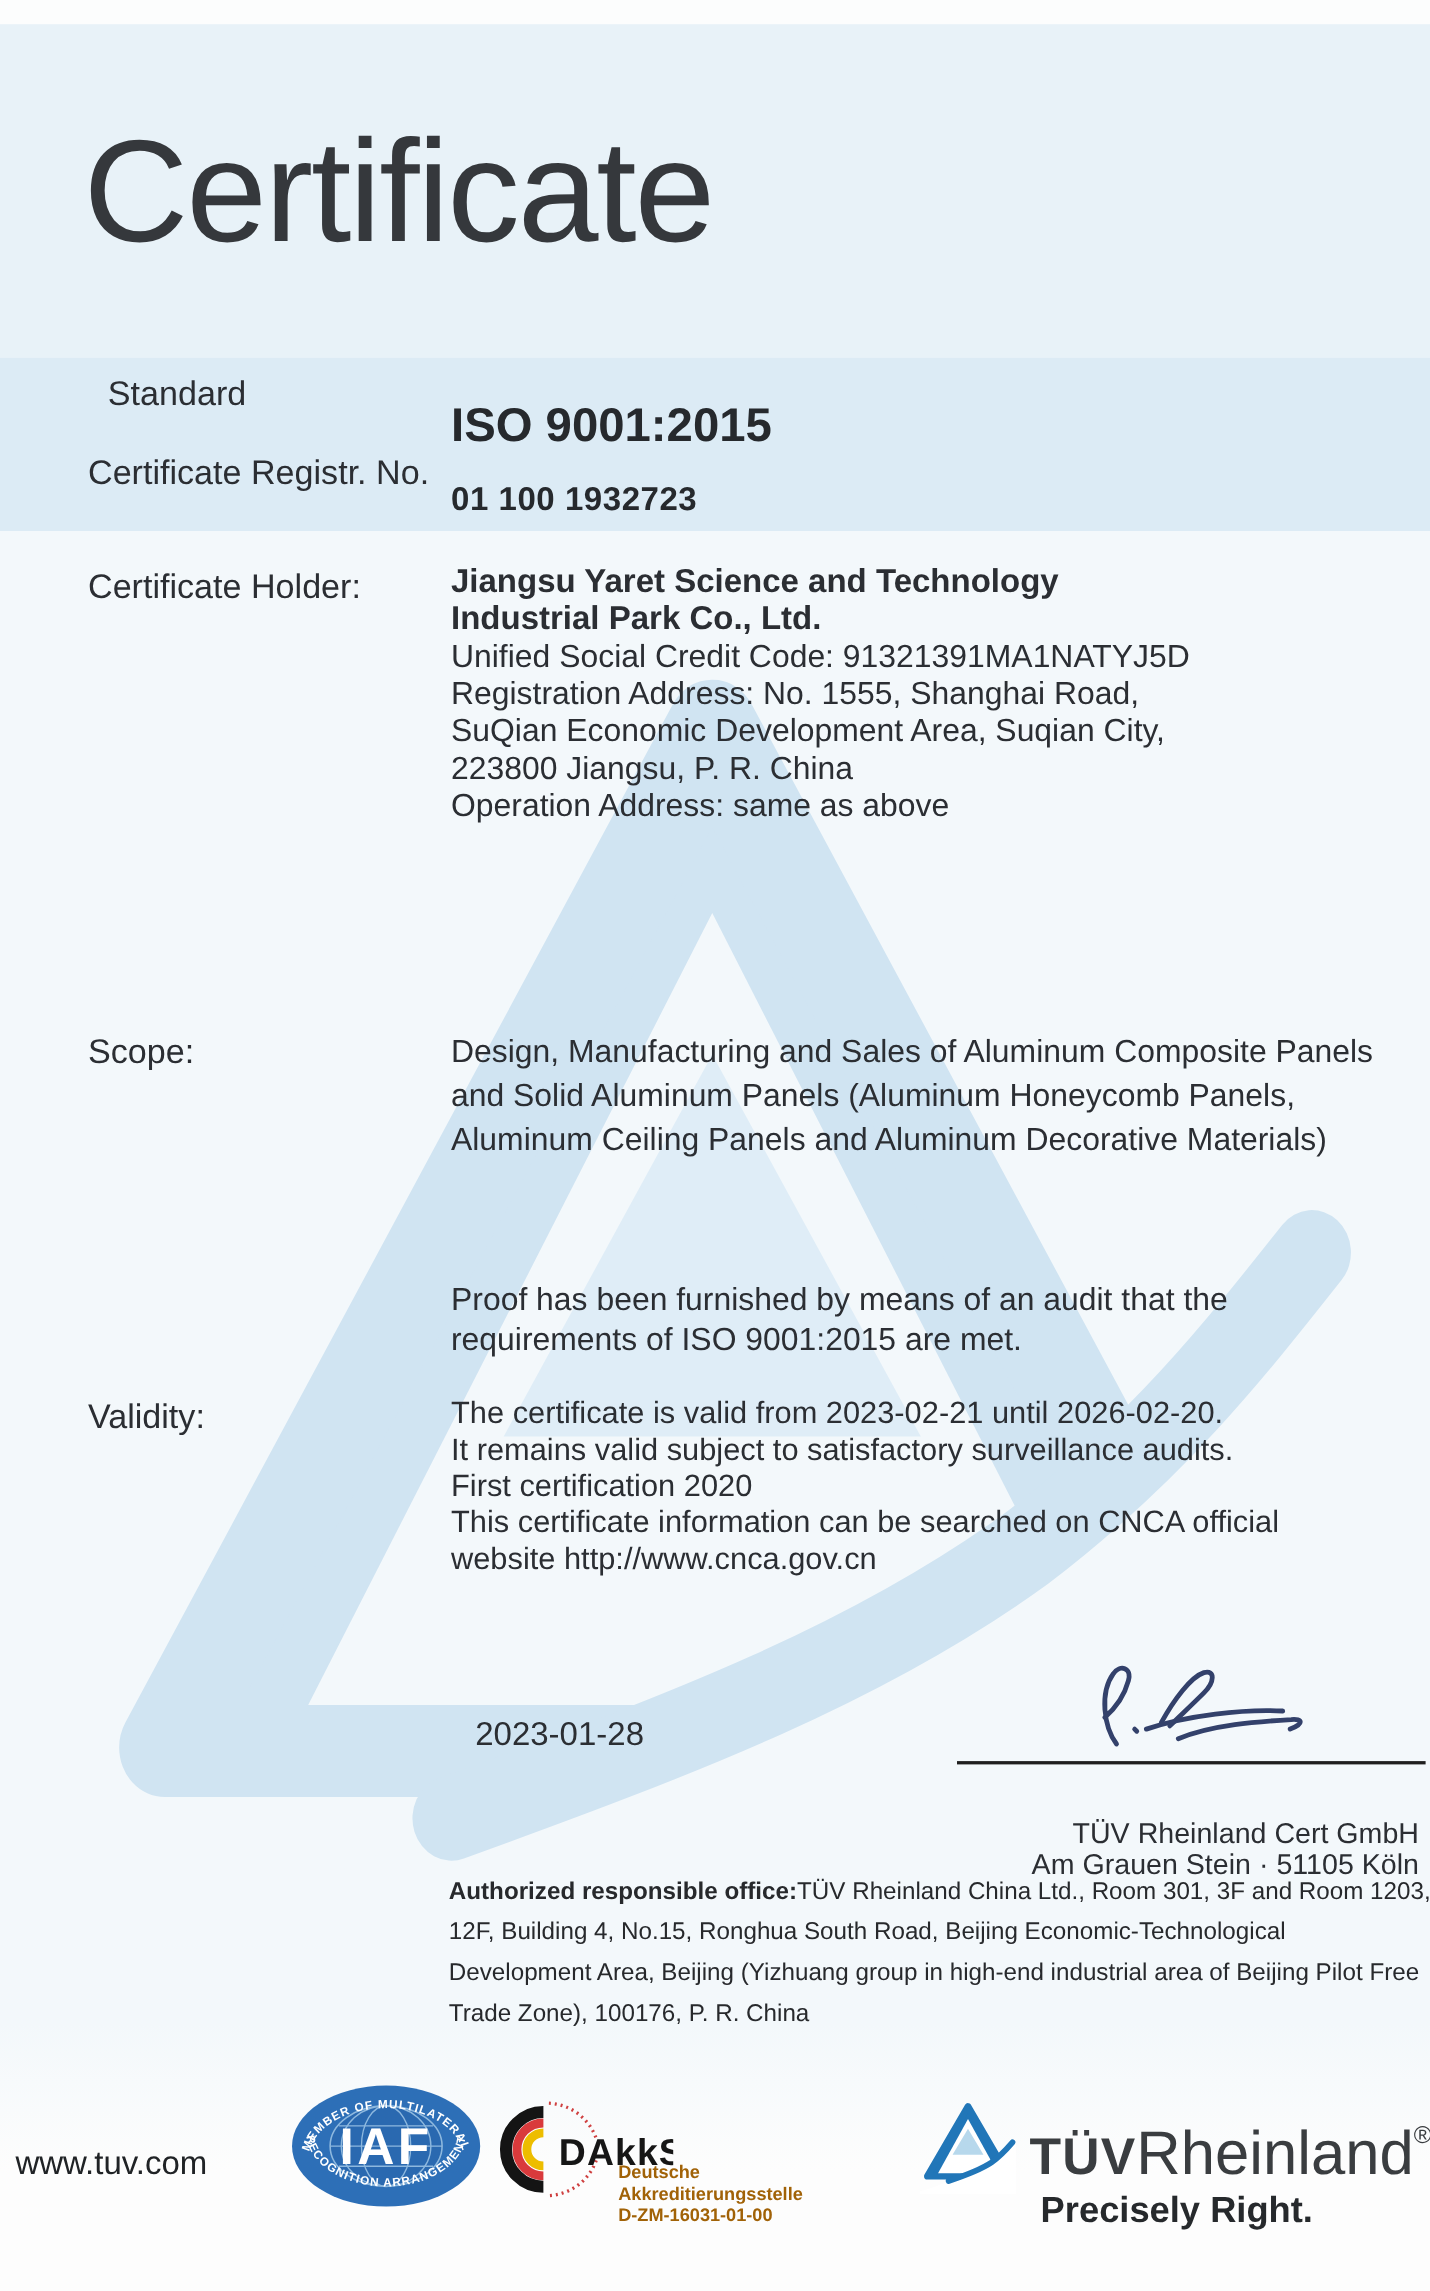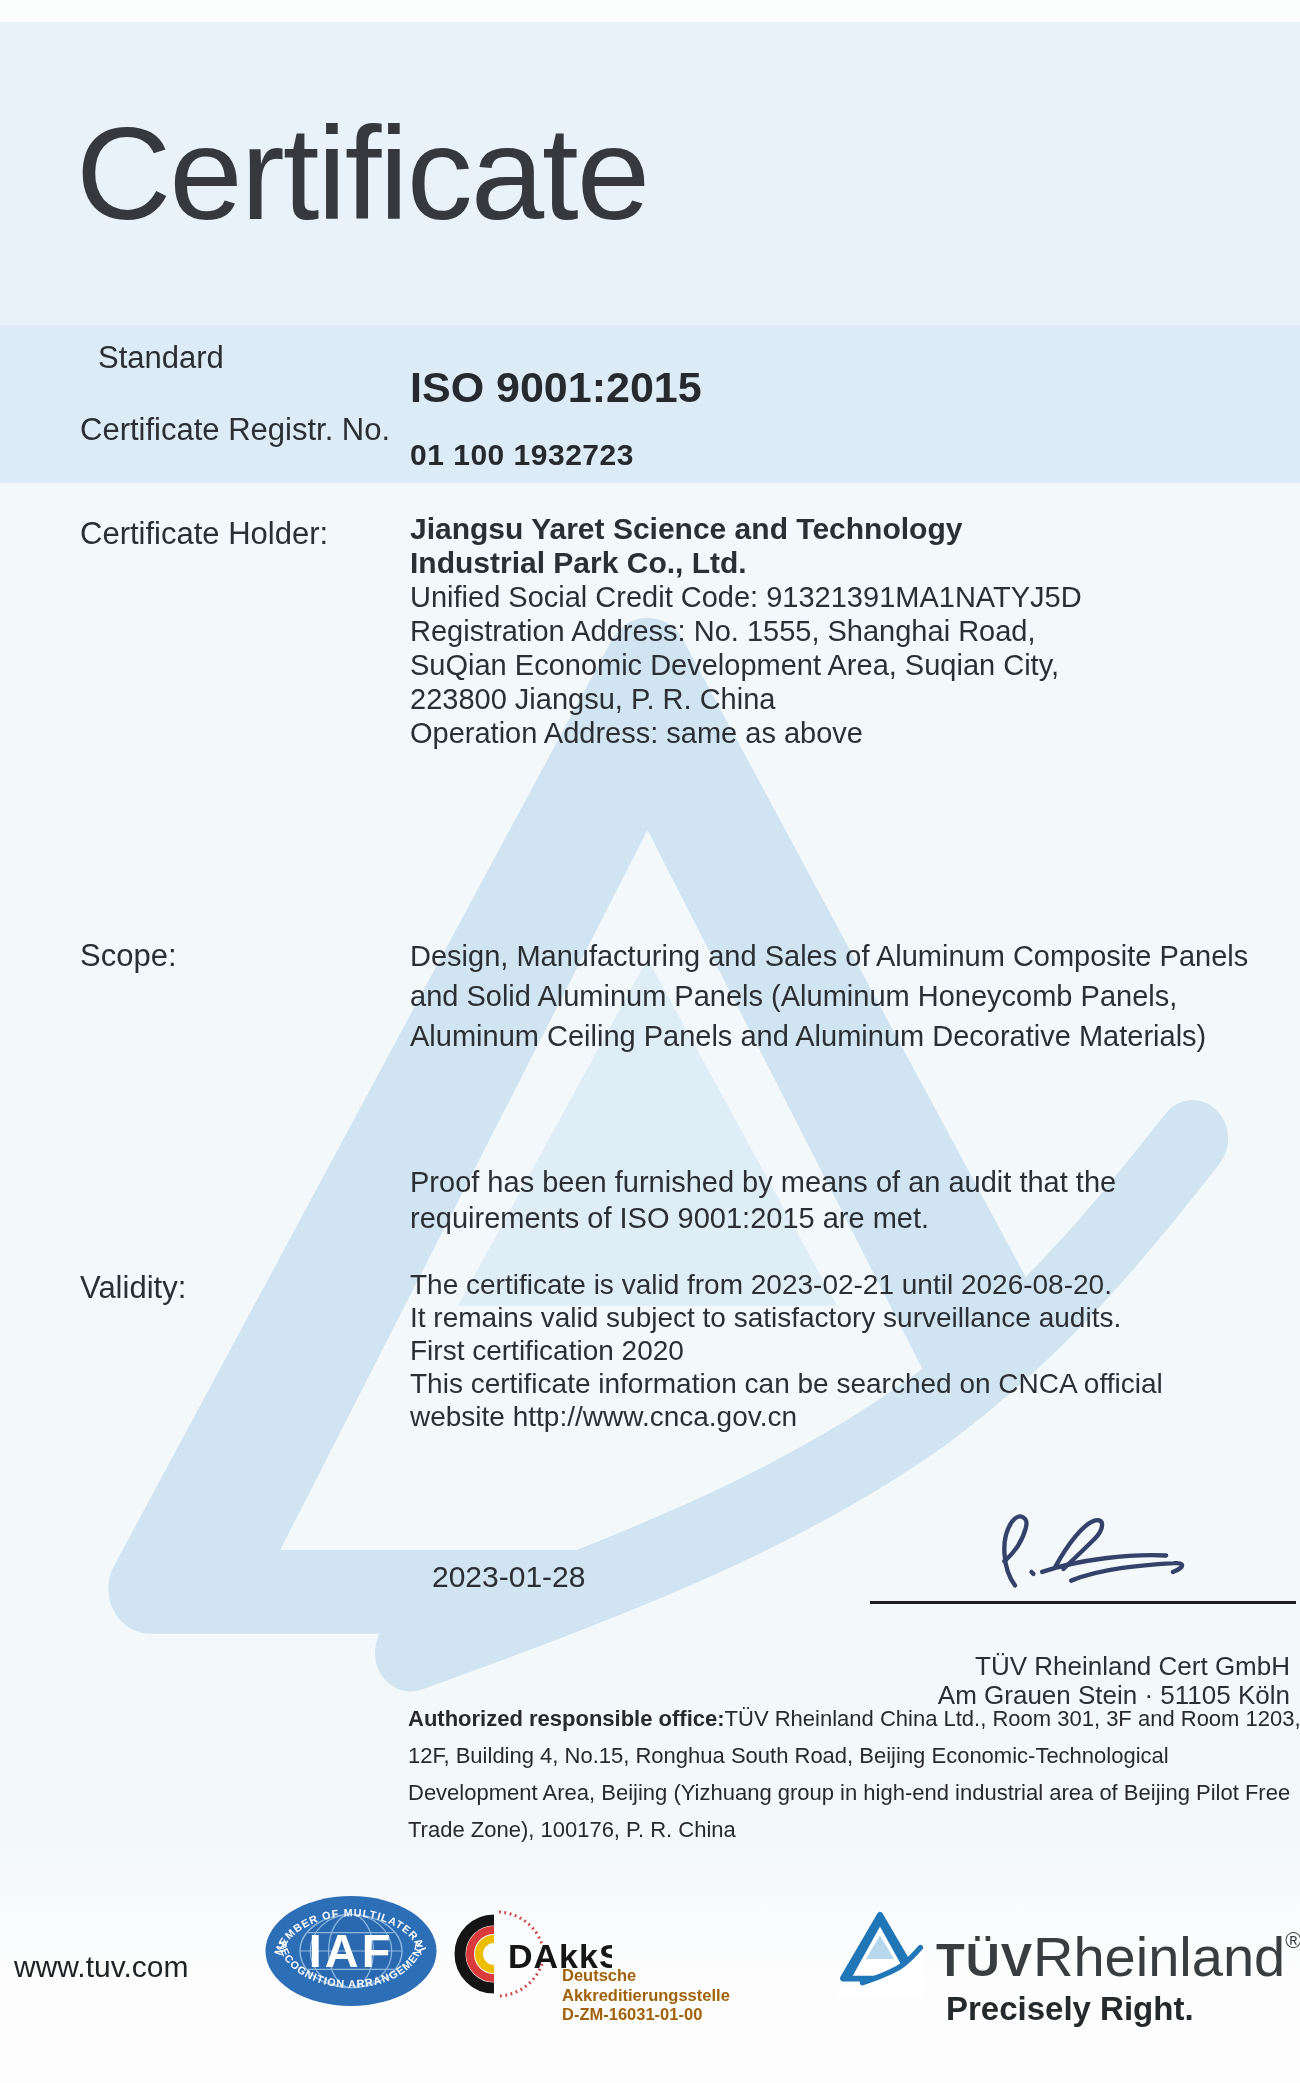--- a/index.html
+++ b/index.html
@@ -91,21 +91,21 @@
     <div>Aluminum Ceiling Panels and Aluminum Decorative Materials)</div>
   </div>
 
   <div class="abs body-block" style="left:410px;top:1164px;line-height:36px;">
     <div>Proof has been furnished by means of an audit that the</div>
     <div>requirements of ISO 9001:2015 are met.</div>
   </div>
 
   <div class="abs label" style="left:80px;top:1270px;">Validity:</div>
   <div class="abs body-block" style="left:410px;top:1268px;font-size:28px;line-height:33px;">
-    <div>The certificate is valid from 2023-02-21 until 2026-08-20.</div>
+    <div>The certificate is valid from 2023-02-21 until 2026-02-20.</div>
     <div>It remains valid subject to satisfactory surveillance audits.</div>
     <div>First certification 2020</div>
     <div>This certificate information can be searched on CNCA official</div>
     <div>website http://www.cnca.gov.cn</div>
   </div>
 
   <div class="abs date" style="left:432px;top:1560px;">2023-01-28</div>
 
   <svg class="abs" style="left:985px;top:1508px;" width="215" height="92" viewBox="0 0 220 95">
     <g fill="none" stroke="#33416b" stroke-width="4.5" stroke-linecap="round">

